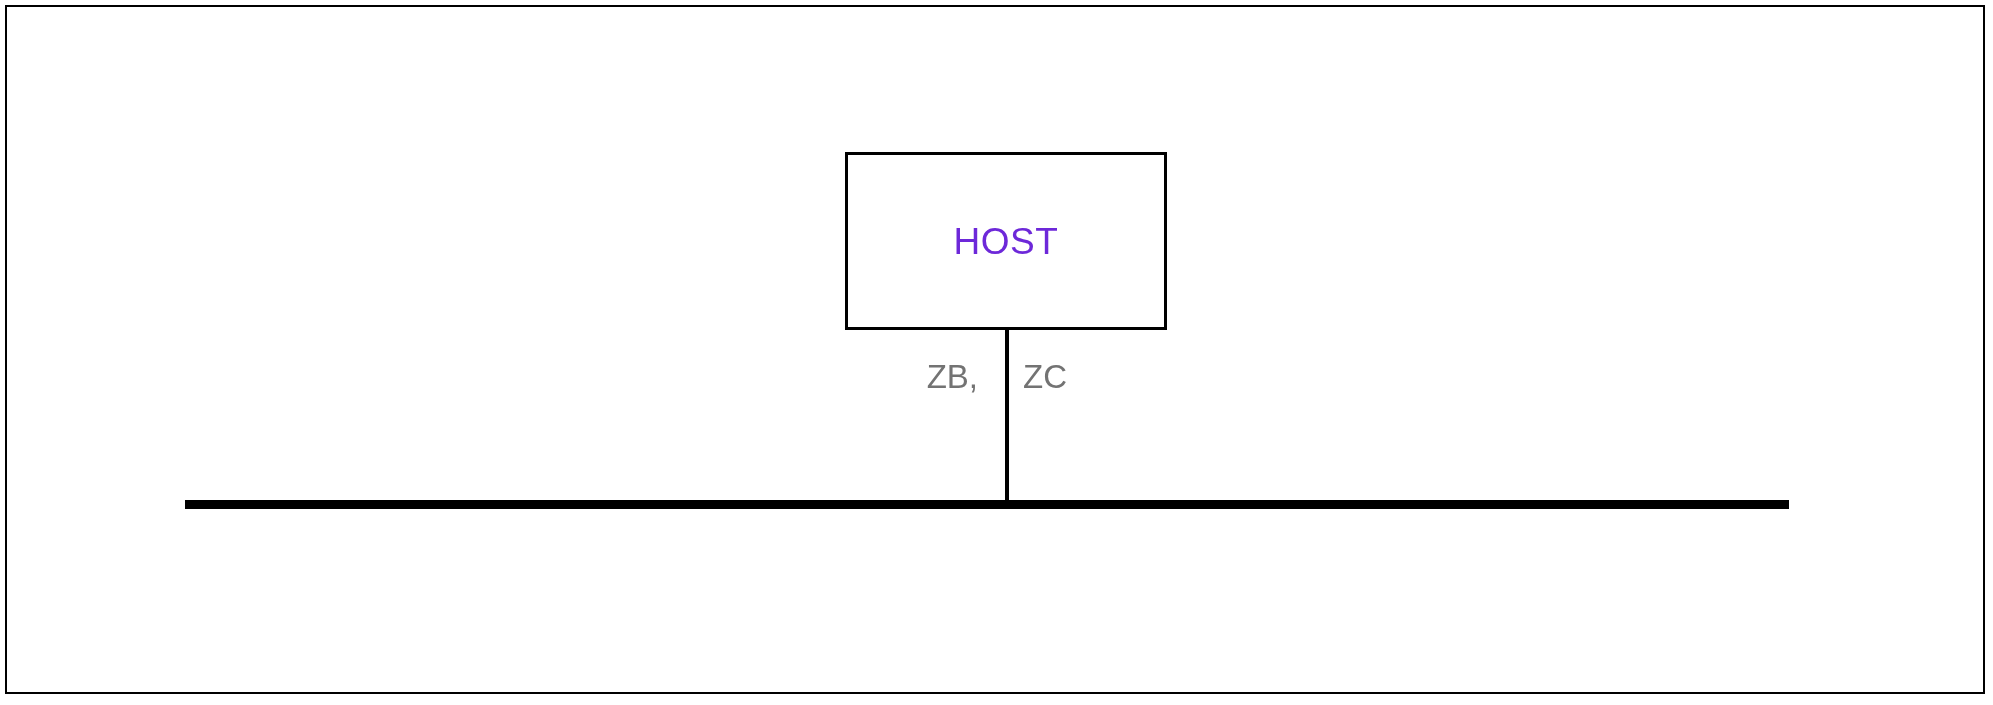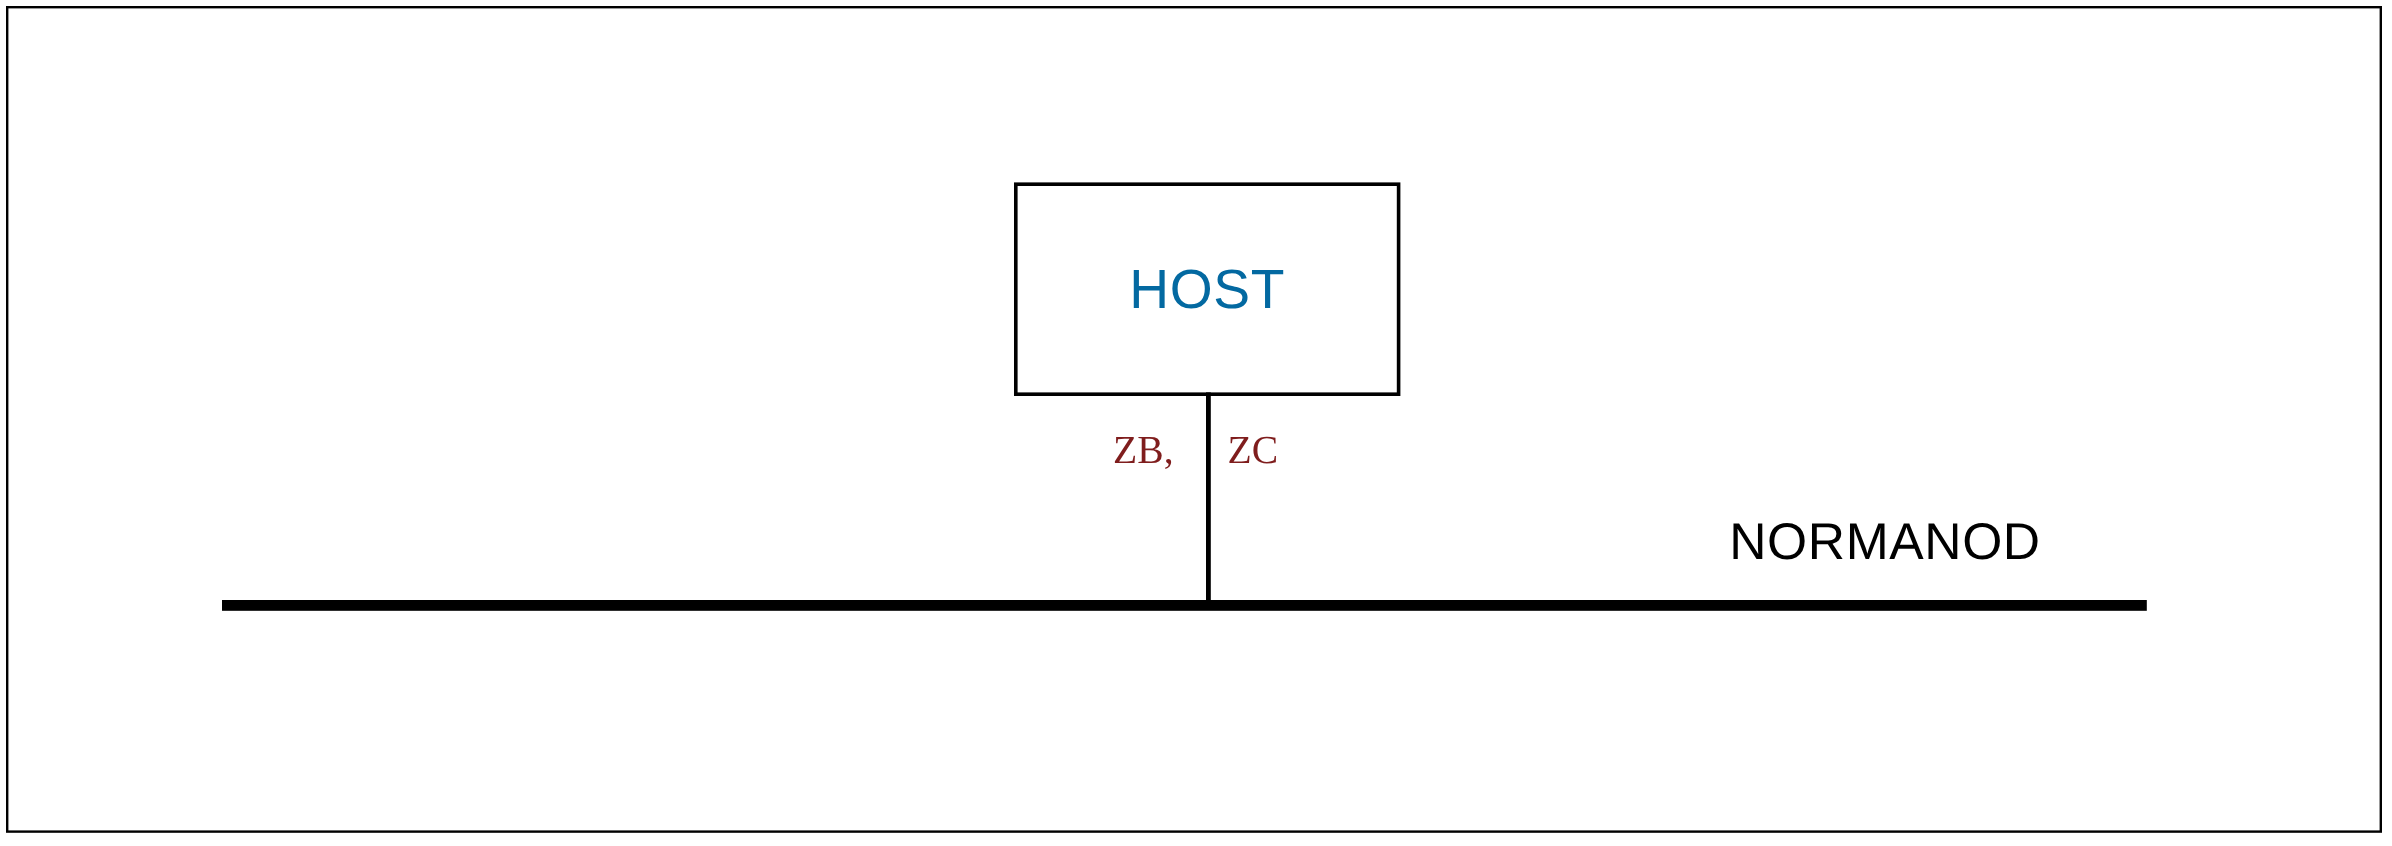--- a/index.html
+++ b/index.html
@@ -39,45 +39,45 @@
     border: 3px solid #000000;
     box-sizing: border-box;
     background: #ffffff;
     display: flex;
     align-items: center;
     justify-content: center;
   }
 
   .node-label {
     font-family: "Liberation Sans", sans-serif;
-    font-size: 46px;
+    font-size: 37px;
     line-height: 1;
-    color: #0369a1;
+    color: #6d28d9;
     letter-spacing: 0.5px;
     white-space: nowrap;
     user-select: none;
   }
 
   
   .link-vertical {
     position: absolute;
     left: 998px;
     top: 320px;
     width: 4px;
     height: 180px;
     background: #000000;
   }
 
   
   .link-label {
     position: absolute;
-    font-family: Liberation Serif, serif;
+    font-family: Liberation Sans, sans-serif;
     font-size: 33px;
     line-height: 1;
-    color: #7f1d1d;
+    color: #737373;
     white-space: nowrap;
     user-select: none;
   }
 
   .link-label-left {
     top: 353px;
     right: 1005px;   
     text-align: right;
   }
 
@@ -122,17 +122,16 @@
     </div>
 
     <div class="link-vertical"></div>
 
     <span class="link-label link-label-left">ZB,</span>
 
     <span class="link-label link-label-right">ZC</span>
 
     <div class="bus-line"></div>
 
-    <span class="bus-label">NORMANOD</span>
 
   </div>
 
 </div>
 
 </body></html>

